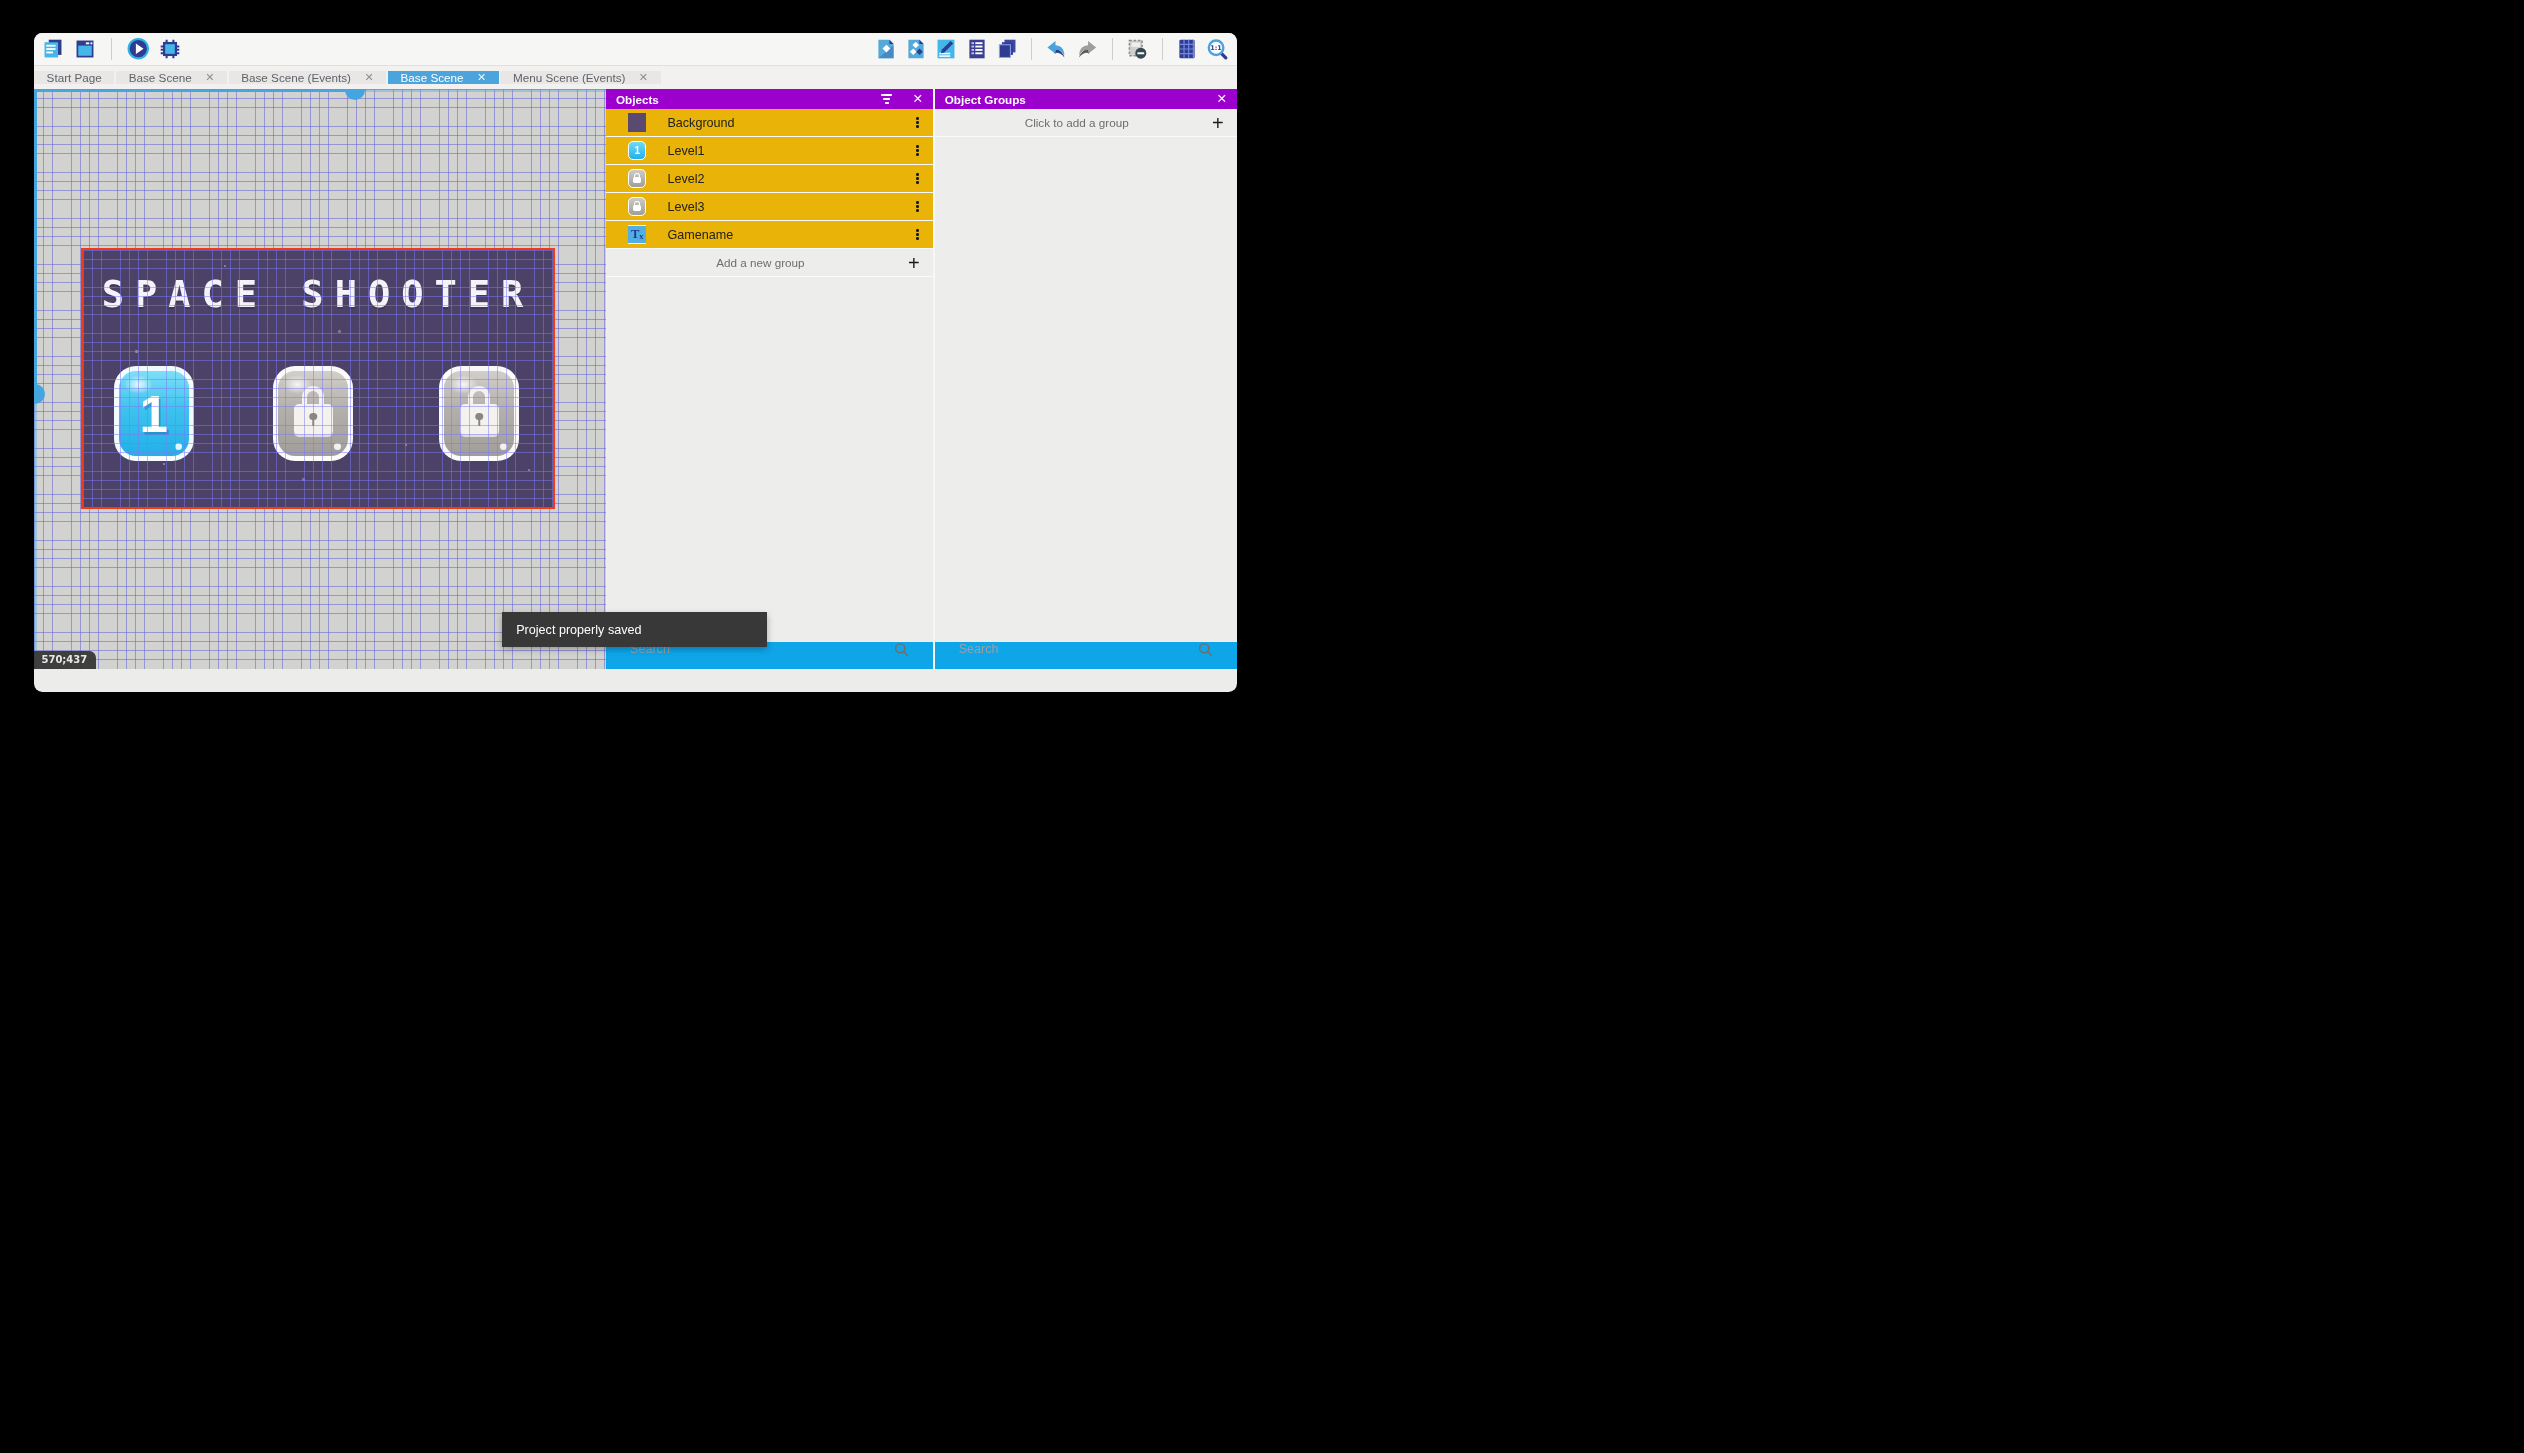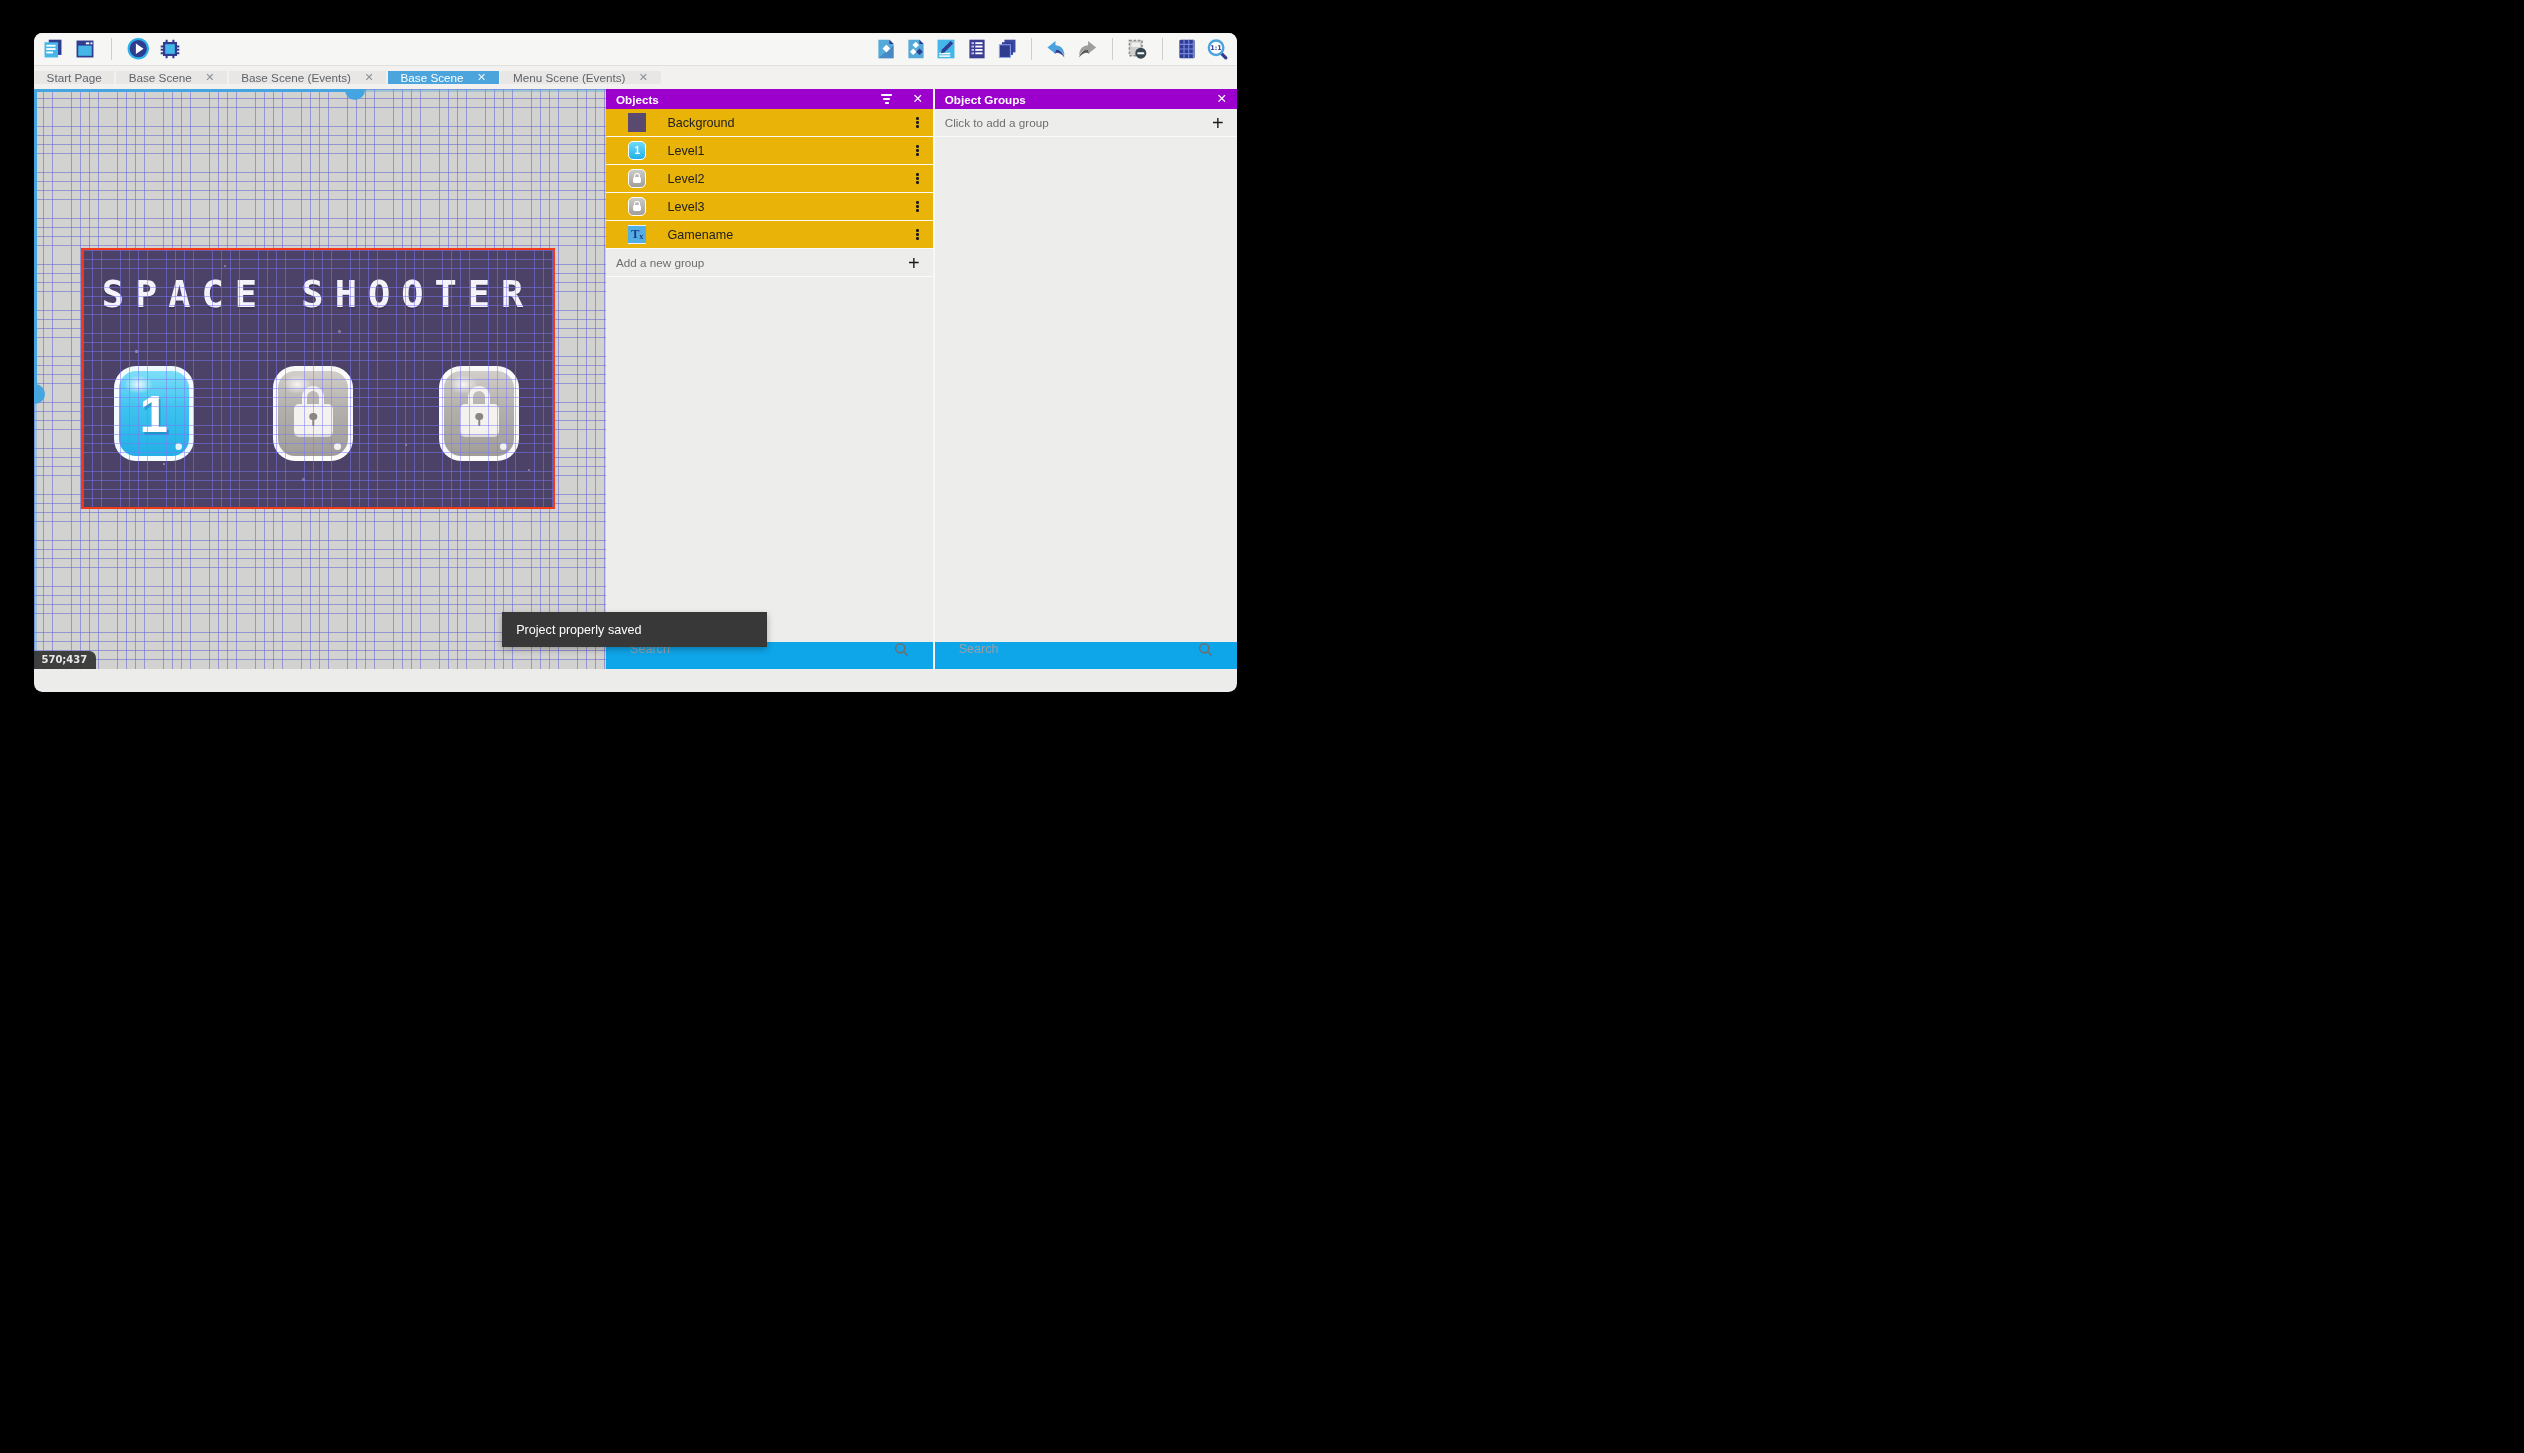--- a/index.html
+++ b/index.html
@@ -110,21 +110,21 @@
   .mini-lock { position:relative; width:7.5px; height:6.7px; background:#fff; border-radius:1.7px; margin-top:3.3px; }
   .mini-lock::before { content:""; position:absolute; top:-4.2px; left:0.8px; width:4.2px; height:4.2px;
               border:1.7px solid #fff; border-bottom:none; border-radius:3.3px 3.3px 0 0; }
   .thumb-text { background:#53aee4; width:100%; height:100%; display:flex; align-items:center; justify-content:center;
               border-top:1.7px solid #e8f4fd; border-bottom:1.7px solid #e8f4fd;
               font-family:"Liberation Serif", serif; color:#1f3c8f; font-weight:bold; font-size:12.6px; }
   .thumb-text small { font-size:8.4px; margin-top:3.3px; }
 
   .add-row { height:28px; display:flex; align-items:center; padding:0 10px;
              border-bottom:0.8px solid #fafaf9; cursor:pointer; }
-  .add-label { flex:1; font-size:11.7px; color:#6e6e6e; }
+  .add-label { flex:1; text-align:center; font-size:11.7px; color:#6e6e6e; }
   .plus { font-size:20px; font-weight:300; color:#1b1b1b; line-height:0; padding:0 3.3px; }
 
   .panel-fill { flex:1; }
   .searchbar { height:27px; background:#0ea5e9; display:flex; align-items:flex-start; padding:0 24px; flex:none; }
   .searchbar input { flex:1; border:none; outline:none; font-size:12.6px; color:#333; background:transparent;
                      font-family:"Liberation Sans", sans-serif; }
   .searchbar input::placeholder { color:#9aa0a6; }
 
   .toast { position:absolute; left:468px; top:523px; width:265px; height:35px; background:#383838;
            border-radius:0; color:#fff; font-size:12.6px; display:flex; align-items:center;

